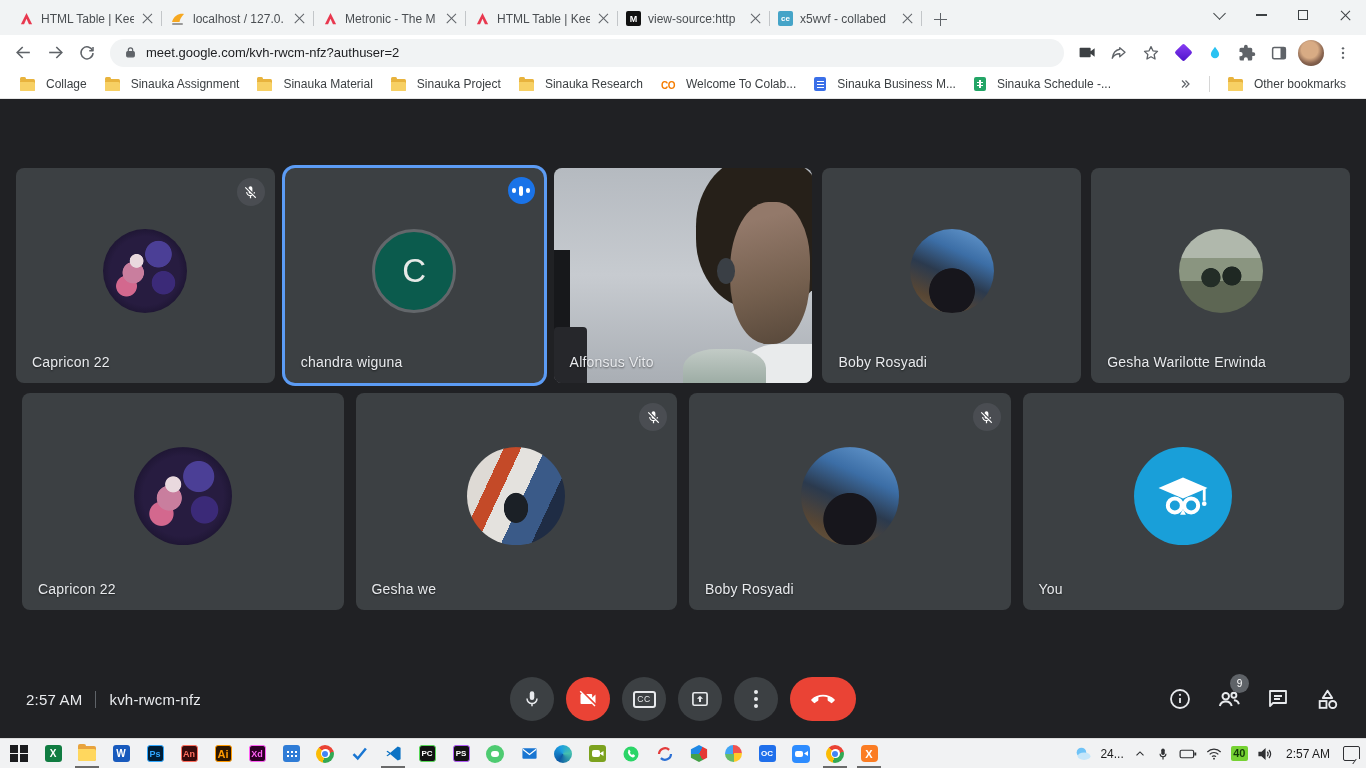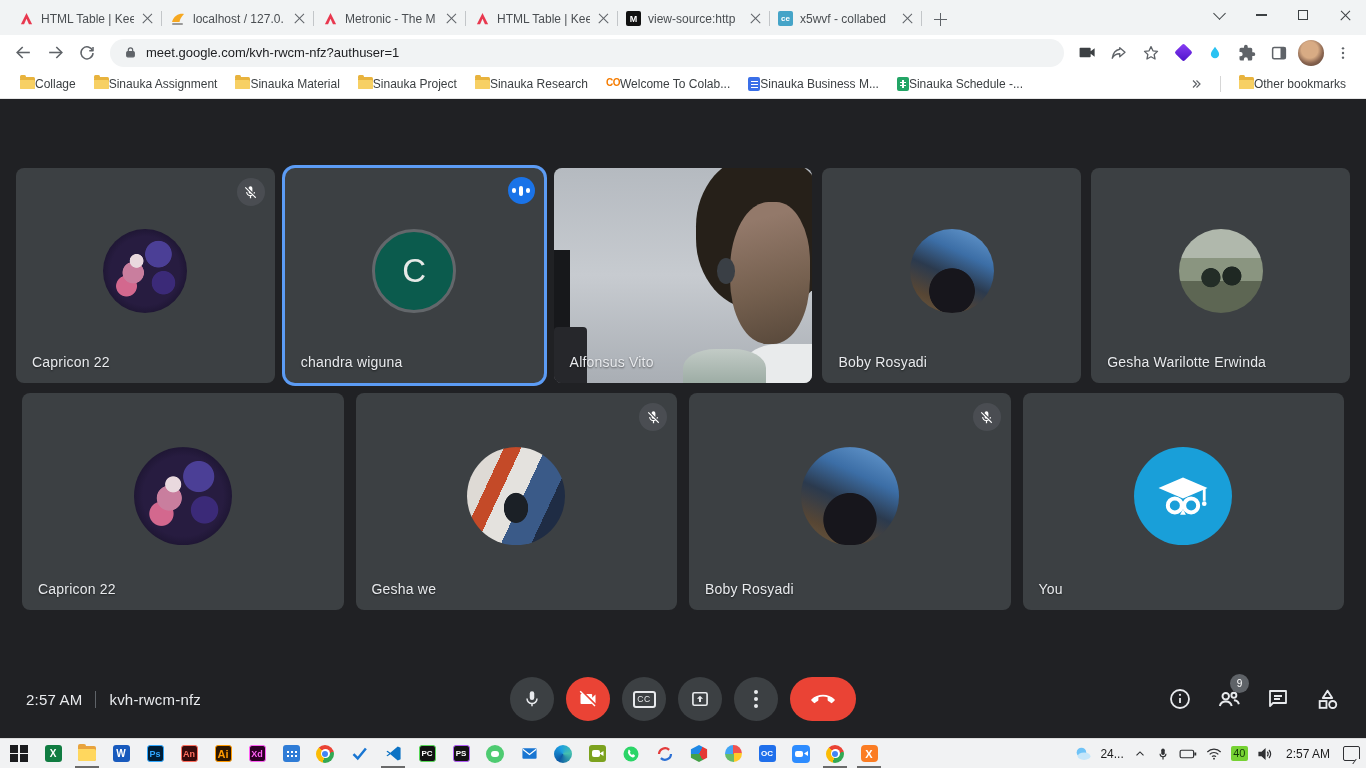--- a/index.html
+++ b/index.html
@@ -35,21 +35,21 @@
 
 .toolbar{height:35px;background:#fff;display:flex;align-items:center;padding:0 8px;gap:2px}
 .tbtn{width:30px;height:30px;border-radius:50%;display:flex;align-items:center;justify-content:center;flex:none}
 .omnibox{flex:1;height:28px;background:#f1f3f4;border-radius:14px;display:flex;align-items:center;gap:9px;padding:0 14px;margin:0 6px;min-width:0}
 .url{font-size:13px;color:#202124;white-space:nowrap;overflow:hidden}
 .avatar-btn{width:26px;height:26px;border-radius:50%;background:radial-gradient(circle at 45% 38%,#d8ab84 0 38%,#8a6550 62%,#4e3a2e 100%);flex:none;margin:0 2px}
 .ext-diamond{width:13px;height:13px;transform:rotate(45deg);background:linear-gradient(135deg,#8a3ff5,#4c12c9);border-radius:2px}
 
 
 .bmbar{height:29px;background:#fff;display:flex;align-items:center;padding:0 12px;gap:2px;border-bottom:1px solid #e6e6e6}
-.bm{display:flex;align-items:flex-start;gap:0;font-size:12px;color:#3c4043;padding:3px 8px;border-radius:4px;white-space:nowrap}
+.bm{display:flex;align-items:flex-end;gap:11px;font-size:12px;color:#3c4043;padding:3px 8px;border-radius:4px;white-space:nowrap}
 .co-glyph{color:#f57c00;font-weight:800;font-size:10px;letter-spacing:-.5px}
 .doc-ic{width:12px;height:14px;background:#3a6fe8;border-radius:2px;position:relative}
 .doc-ic::after{content:"";position:absolute;left:2.5px;top:4px;width:7px;height:1.3px;background:#fff;box-shadow:0 3px 0 #fff,0 6px 0 #fff}
 .sheet-ic{width:12px;height:14px;background:#23a566;border-radius:2px;position:relative}
 .sheet-ic::after{content:"";position:absolute;left:3px;top:4.6px;width:6px;height:1.4px;background:#fff;box-shadow:0 3px 0 #fff}
 .sheet-ic::before{content:"";position:absolute;left:5.3px;top:3px;width:1.4px;height:8px;background:#fff}
 .bm-spacer{flex:1}
 .bm-div{width:1px;height:16px;background:#d6d6d6;margin:0 8px}
 
 
@@ -142,21 +142,21 @@
 .i-camrec::before{content:"";position:absolute;right:2px;top:6px;width:4px;height:5px;background:#fff;clip-path:polygon(100% 0,100% 100%,0 50%)}
 .i-zoomapp{width:18px;height:18px;border-radius:4px;background:#2d8cff;position:relative}
 .i-zoomapp::after{content:"";position:absolute;left:3px;top:6px;width:8px;height:6px;border-radius:2px;background:#fff}
 .i-zoomapp::before{content:"";position:absolute;right:2px;top:6.5px;width:4px;height:5px;background:#fff;clip-path:polygon(100% 0,100% 100%,0 50%)}
 .i-folder{width:18px;height:15px;position:relative;background:#e8a33d;border-radius:2px}
 .i-folder::before{content:"";position:absolute;left:0;top:-2.5px;width:8px;height:4px;background:#e8a33d;border-radius:2px 2px 0 0}
 .i-folder::after{content:"";position:absolute;left:0;top:3px;right:0;bottom:0;background:#ffd75e;border-radius:0 2px 2px 2px}
 .start-grid{display:grid;grid-template-columns:8px 8px;grid-template-rows:8px 8px;gap:1.5px}
 .start-grid i{background:#1b1c1e}
 .tray{margin-left:auto;display:flex;align-items:center;gap:9px;padding-right:6px;font-size:12px;color:#1d1d1d}
-.batt40{background:#76d233;color:#123a08;font-weight:400;font-size:11px;border-radius:2px;padding:0 2.5px;line-height:15px}
+.batt40{background:#76d233;color:#123a08;font-weight:700;font-size:11px;border-radius:2px;padding:0 2.5px;line-height:15px}
 .tray-time{min-width:52px;text-align:center}
 .action-ic{width:17px;height:15px;border:1.5px solid #2f3033;border-radius:2px;position:relative}
 .action-ic::after{content:"";position:absolute;right:-1px;bottom:-4px;width:5px;height:5px;background:#f1f2f3;border-left:1.5px solid #2f3033;transform:skewX(-35deg)}
 
 .bm-folder{width:15px;height:12px;position:relative;background:#e8b33d;border-radius:1.5px;flex:none}
 .bm-folder::after{content:"";position:absolute;left:0;top:2.5px;right:0;bottom:0;background:#f7d064;border-radius:0 1.5px 1.5px 1.5px}
 .bm-folder::before{content:"";position:absolute;left:0;top:-2px;width:6px;height:3px;background:#e8b33d;border-radius:1.5px 1.5px 0 0}
 </style>
 </head>
 <body>
@@ -247,21 +247,21 @@
         <svg width="18" height="18" viewBox="0 0 24 24" fill="none" stroke="#5f6368" stroke-width="2">
           <path d="M19.5 9A8 8 0 1 0 20 12"></path>
           <path d="M20 4v5h-5" stroke-linejoin="round"></path>
         </svg>
       </div>
     <div class="omnibox">
       <svg width="13" height="13" viewBox="0 0 24 24" fill="none" stroke="#5f6368" stroke-width="2.2">
           <rect x="5" y="10.5" width="14" height="9.5" rx="2" fill="#5f6368"></rect>
           <path d="M8 10V7.5a4 4 0 0 1 8 0V10"></path>
         </svg>
-      <span class="url">meet.google.com/kvh-rwcm-nfz?authuser=1</span>
+      <span class="url">meet.google.com/kvh-rwcm-nfz?authuser=2</span>
     </div>
     <div class="tbtn">
         <svg width="19" height="19" viewBox="0 0 24 24">
           <path d="M16 10.5V7a1 1 0 0 0-1-1H3a1 1 0 0 0-1 1v10a1 1 0 0 0 1 1h12a1 1 0 0 0 1-1v-3.5l5 4v-11z" fill="#3c4043"></path>
         </svg>
       </div>
     <div class="tbtn">
         <svg width="18" height="18" viewBox="0 0 24 24" fill="none" stroke="#5f6368" stroke-width="1.8">
           <path d="M13 5l7 6-7 6v-4C8 13 5 15 3 19c1-7 4-11 10-12z" stroke-linejoin="round"></path>
         </svg>

